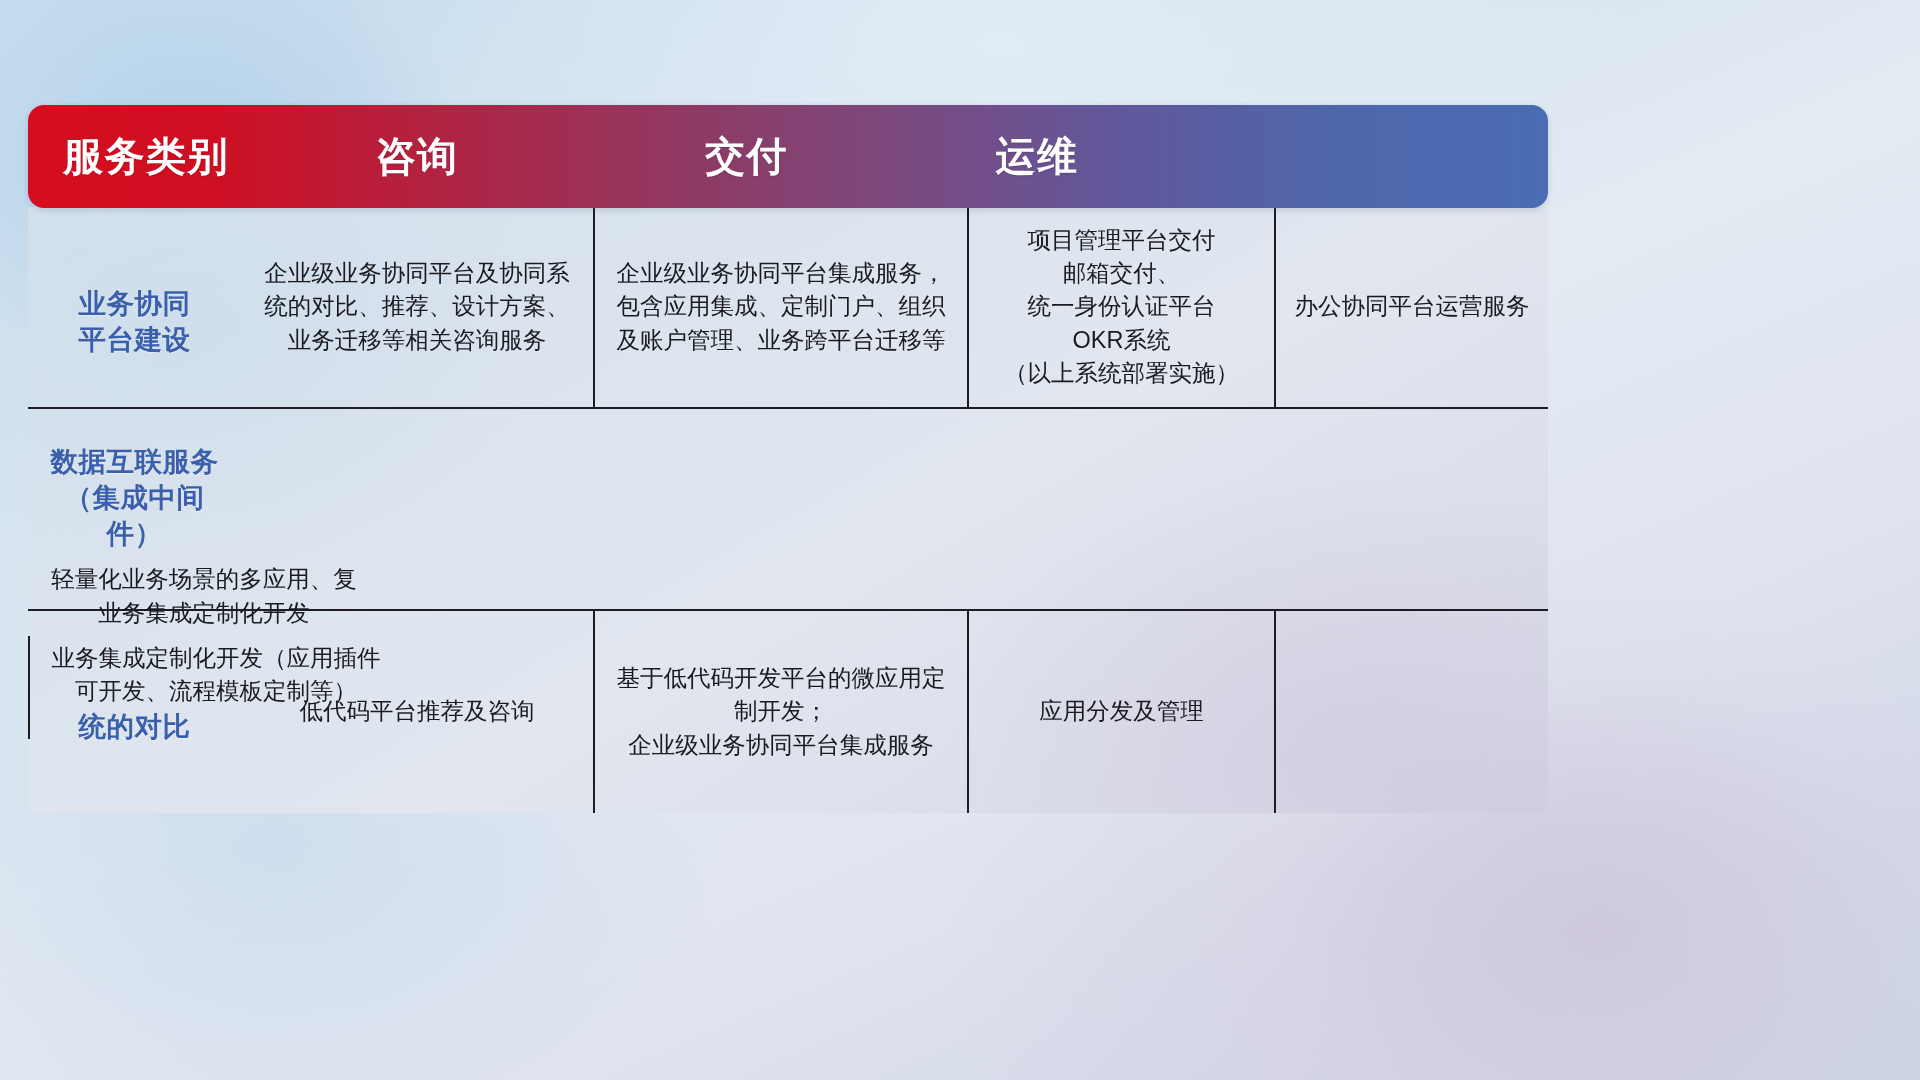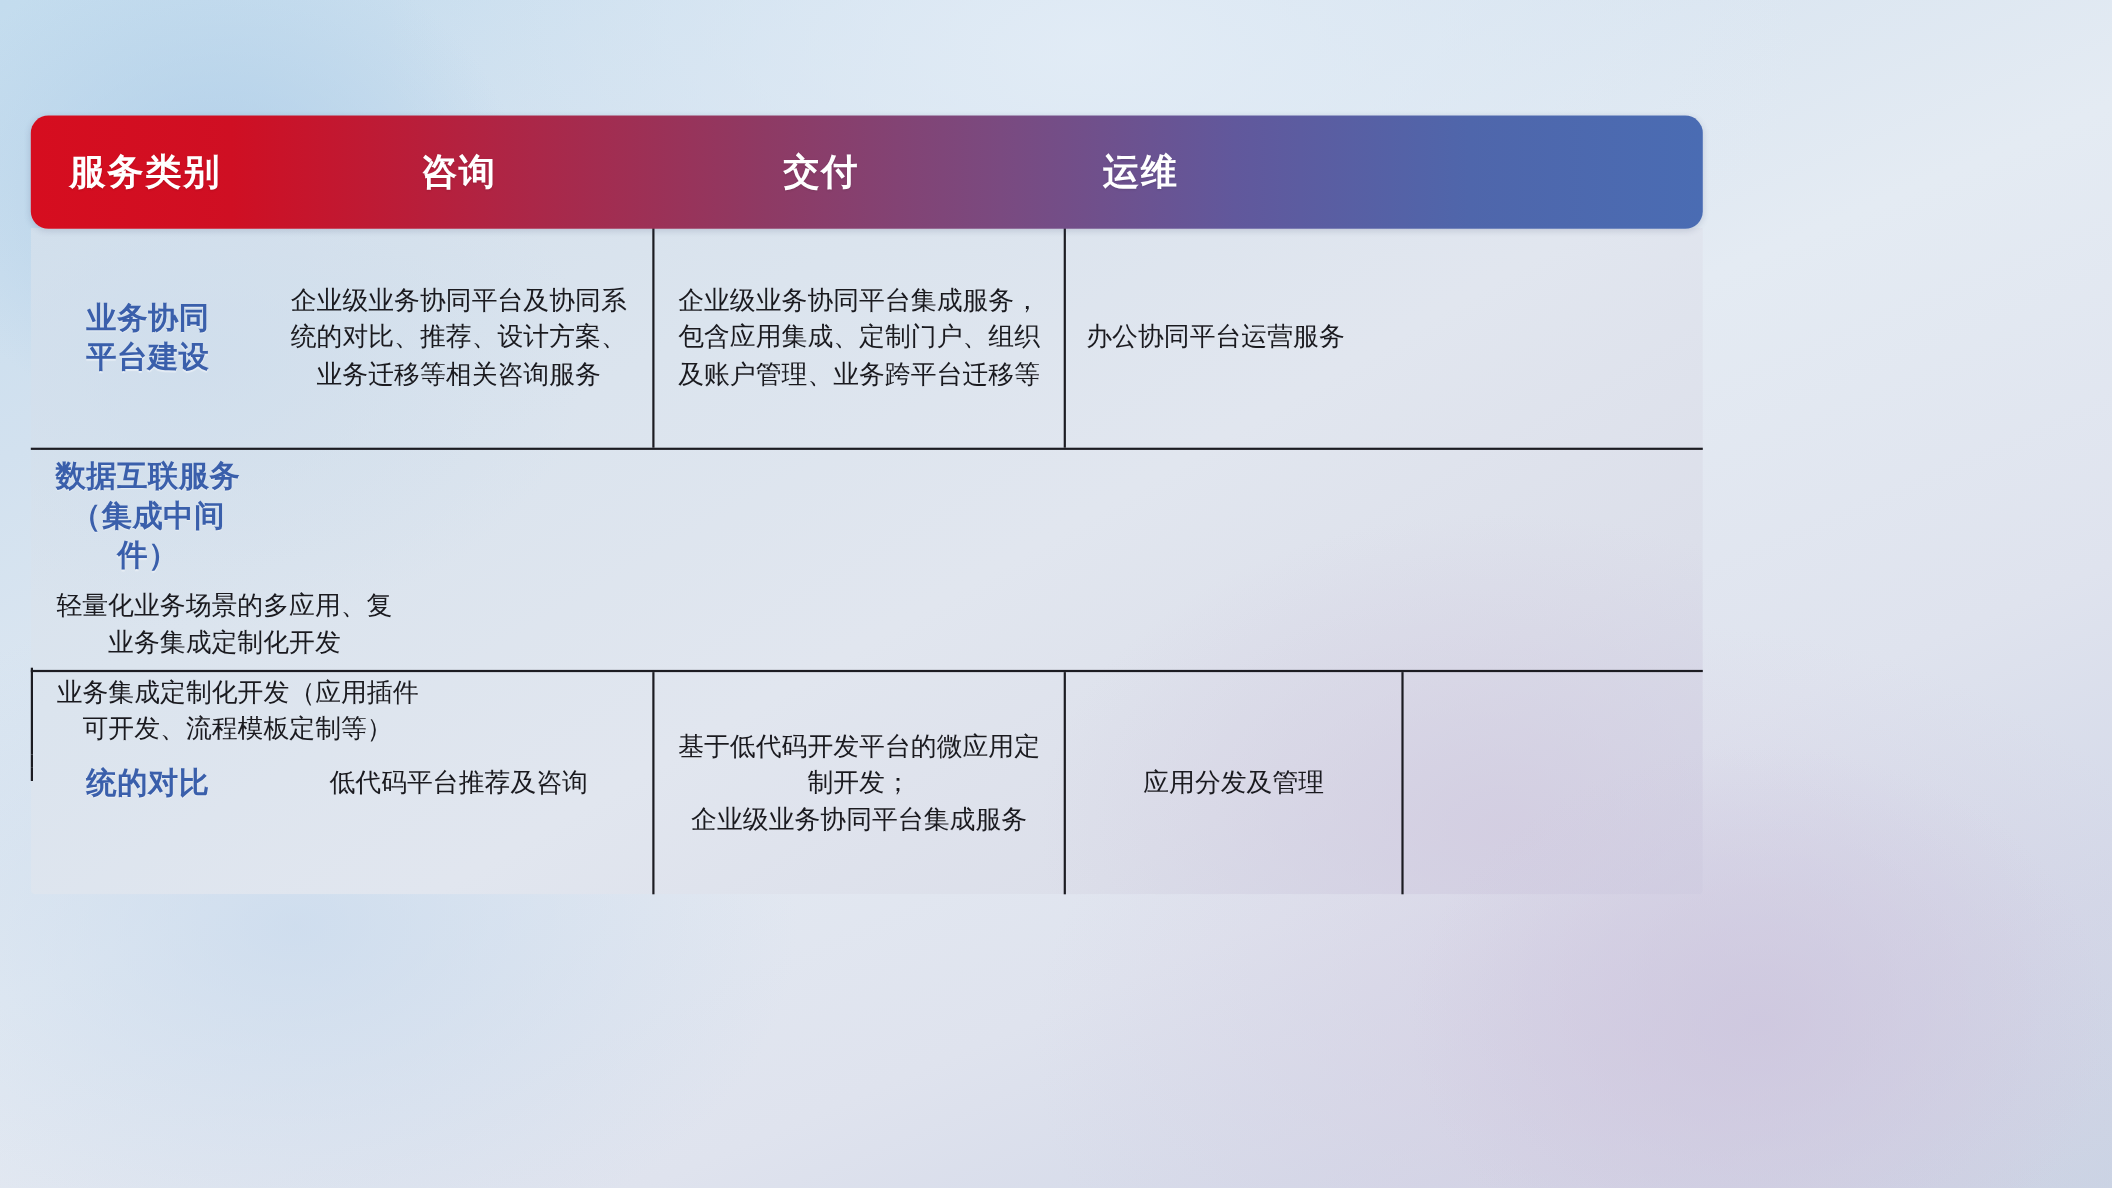--- a/index.html
+++ b/index.html
@@ -68,21 +68,21 @@
         #4f66ab 86%,
         #4a6cb3 100%);
     box-shadow: 0 2px 6px rgba(60,70,110,0.18);
     z-index: 3;
   }
   .th {
     display: flex;
     align-items: center;
     justify-content: center;
     color: #ffffff;
-    font-size: 33px;
+    font-size: 40px;
     font-weight: bold;
     letter-spacing: 1.5px;
     text-shadow: 0 1px 2px rgba(0,0,0,0.12);
     box-sizing: border-box;
   }
   
   .c0 { width: 213px; }
   .c1 { width: 352px; }
   .c2 { width: 374px; }
   .c3 { width: 307px; }
@@ -127,20 +127,21 @@
 
   .rowlabel {
     color: #3a5fab;
     font-weight: bold;
     font-size: 27.5px;
     line-height: 1.30;
     letter-spacing: 0.5px;
     text-align: center;
     white-space: pre-line;
     text-shadow: 0 1px 1px rgba(255,255,255,0.45);
+    margin-top: 29px;
   }
 </style>
 </head>
 <body>
 
 <div id="page">
 
   <div id="table-wrap">
 
     <div class="thead">
@@ -156,20 +157,25 @@
         <div class="td c0">
           <span class="rowlabel">业务协同
 平台建设</span>
         </div>
         <div class="td c1">企业级业务协同平台及协同系
 统的对比、推荐、设计方案、
 业务迁移等相关咨询服务</div>
         <div class="td c2">企业级业务协同平台集成服务，
 包含应用集成、定制门户、组织
 及账户管理、业务跨平台迁移等</div>
+        <div class="td c3">项目管理平台交付
+邮箱交付、
+统一身份认证平台
+OKR系统
+（以上系统部署实施）</div>
         <div class="td c4">办公协同平台运营服务</div>
       </div>
 
       <div class="tr r1">
         <div class="td c0">
           <span class="rowlabel">数据互联服务
 （集成中间件）</span>
         </div>
         <div class="td c1">轻量化业务场景的多应用、复
 业务集成定制化开发</div>

